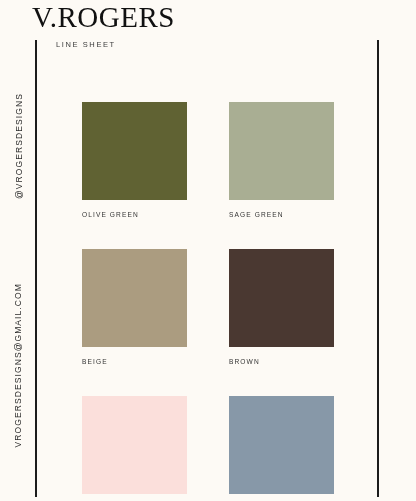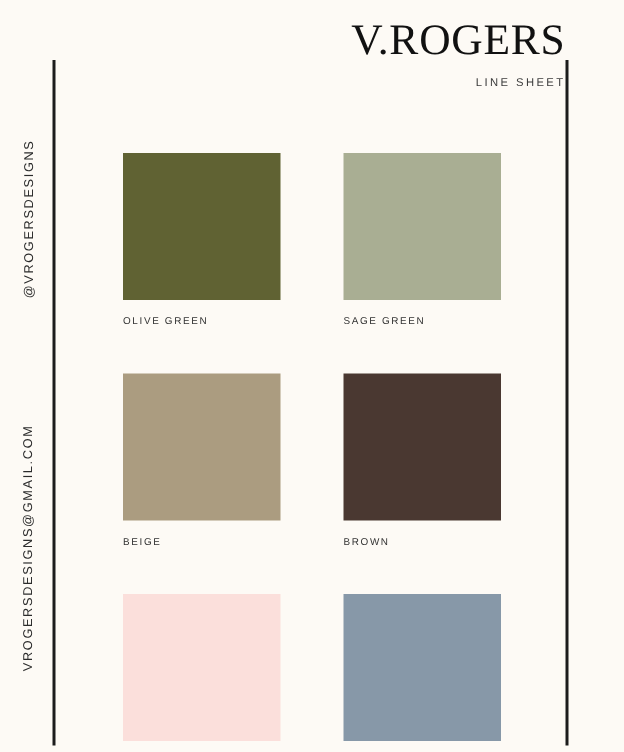--- a/index.html
+++ b/index.html
@@ -48,24 +48,24 @@
     left: 14px;
   }
   .side-email {
     top: 283px;
     left: 13px;
   }
 
   
   .header {
     position: absolute;
-    top: 14px;
+    top: 4px;
     left: 36px;
     width: 341px;
-    text-align: right;
+    text-align: left;
   }
   .brand-line1,
   .brand-line2 {
     font-family: "Liberation Serif", serif;
     color: #111111;
     font-weight: 400;
     letter-spacing: 0.5px;
     line-height: 0.96;
     display: block;
   }
@@ -78,20 +78,21 @@
     margin-left: 16px;
     margin-top: 1px;
   }
   .subtitle {
     display: block;
     margin-top: 8px;
     font-size: 7.5px;
     letter-spacing: 1.6px;
     color: #3b3b3b;
     font-family: "Liberation Sans", sans-serif;
+    padding-left: 20px;
   }
 
   
   .grid {
     position: absolute;
     top: 102px;
     left: 82px;
     width: 252px;
   }
   .grid-row {

